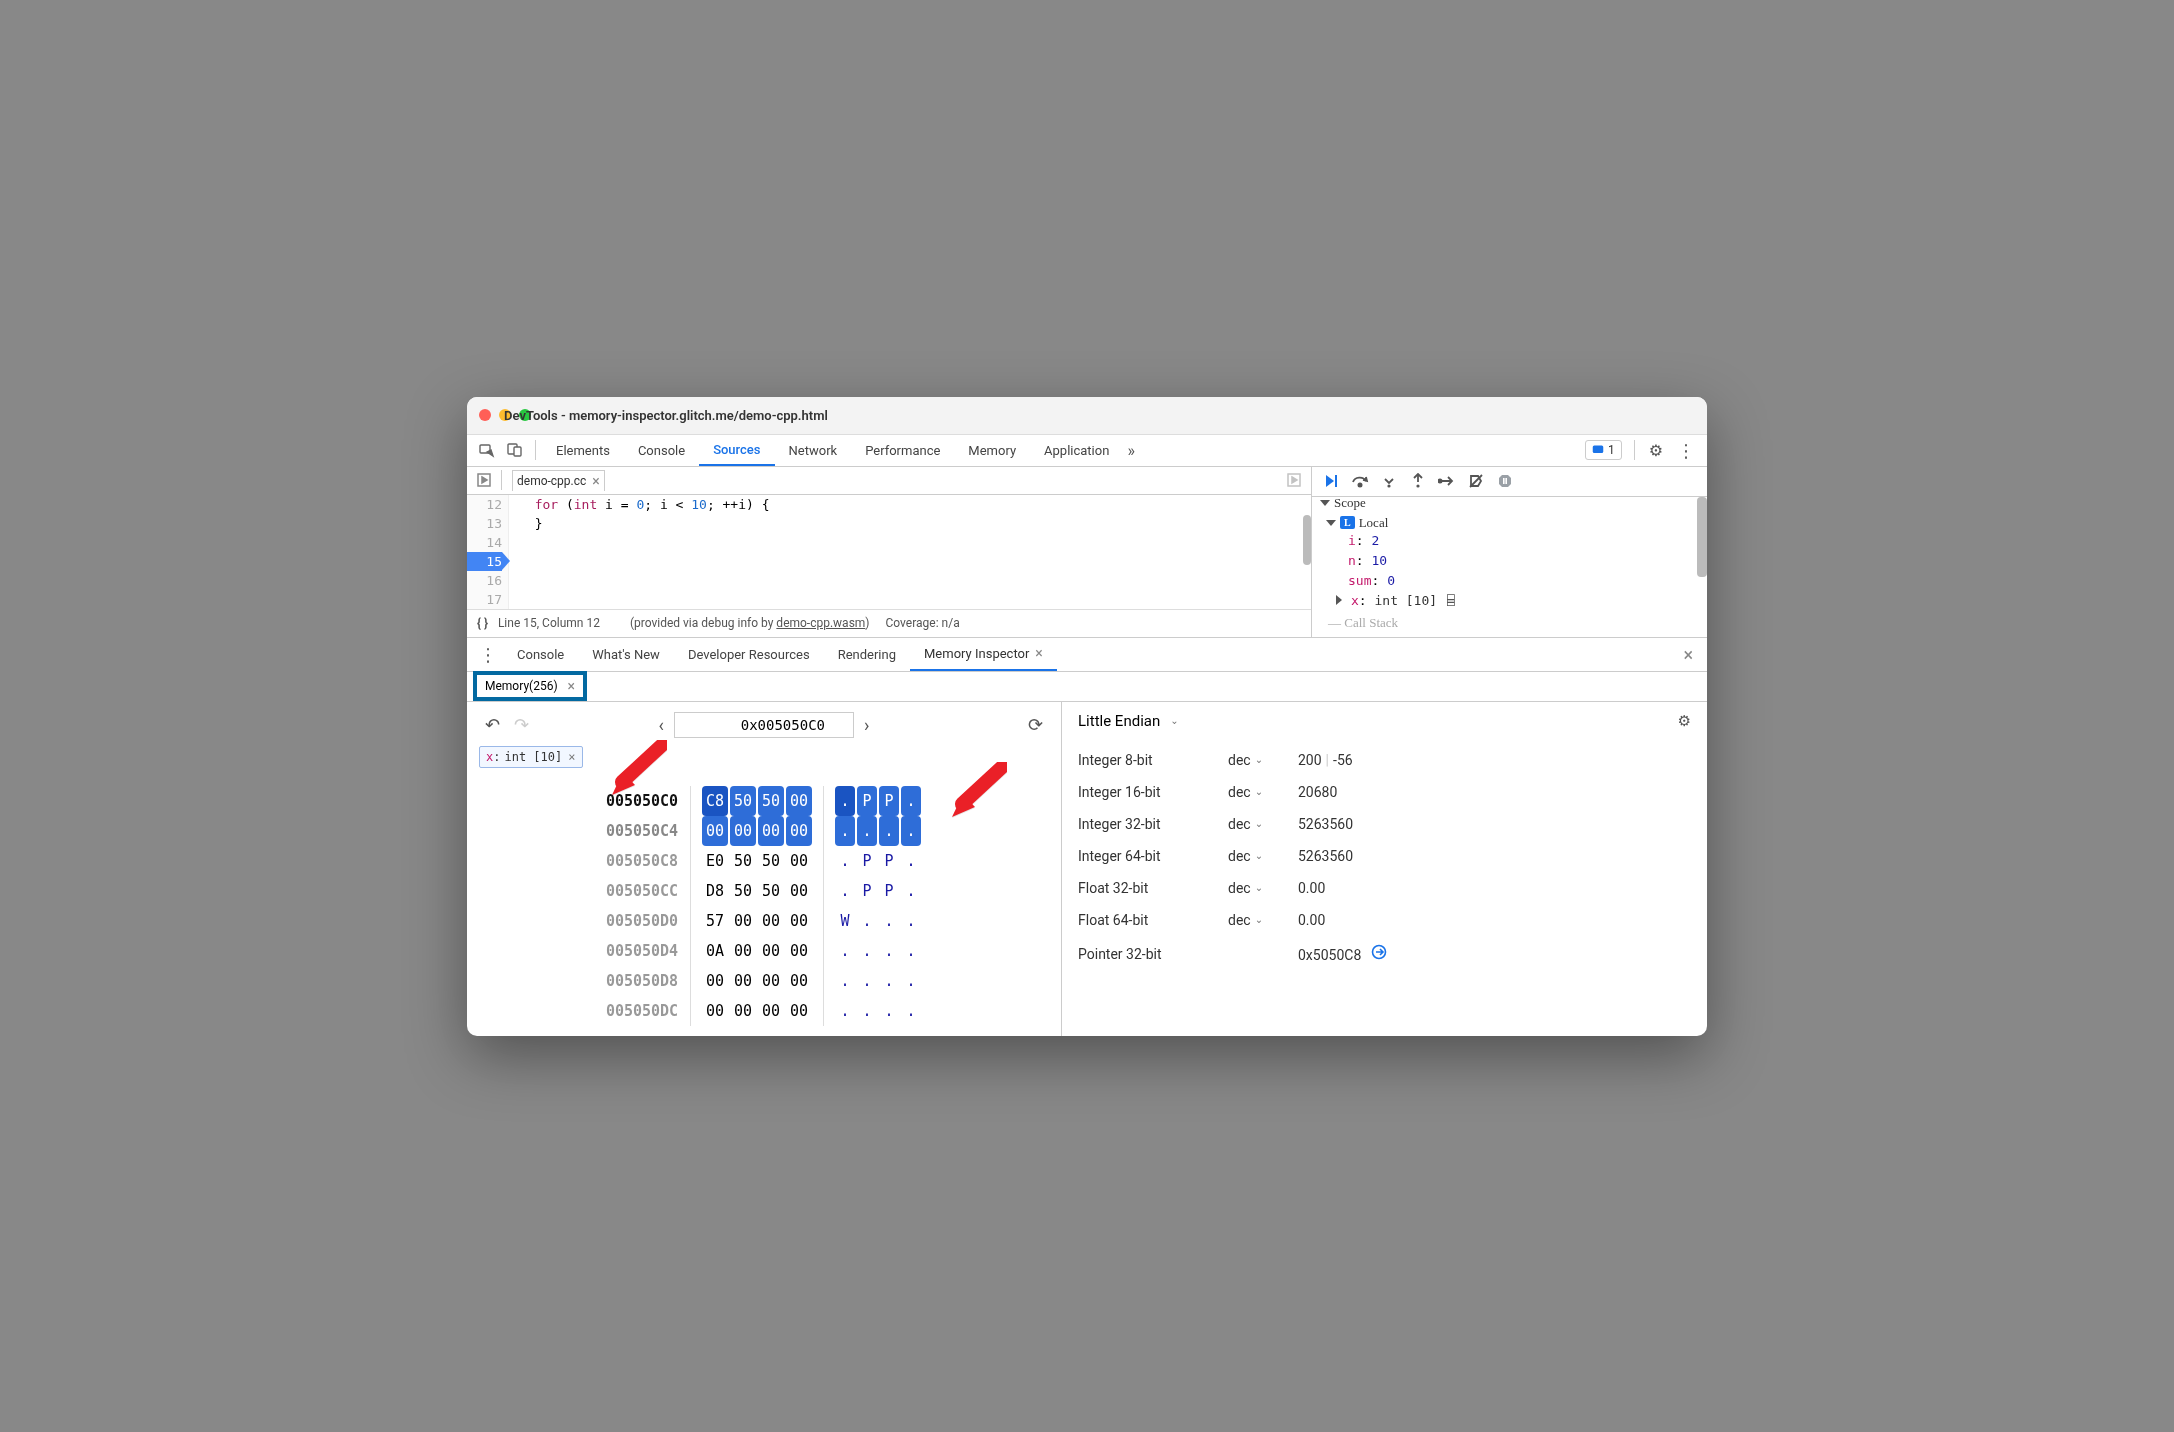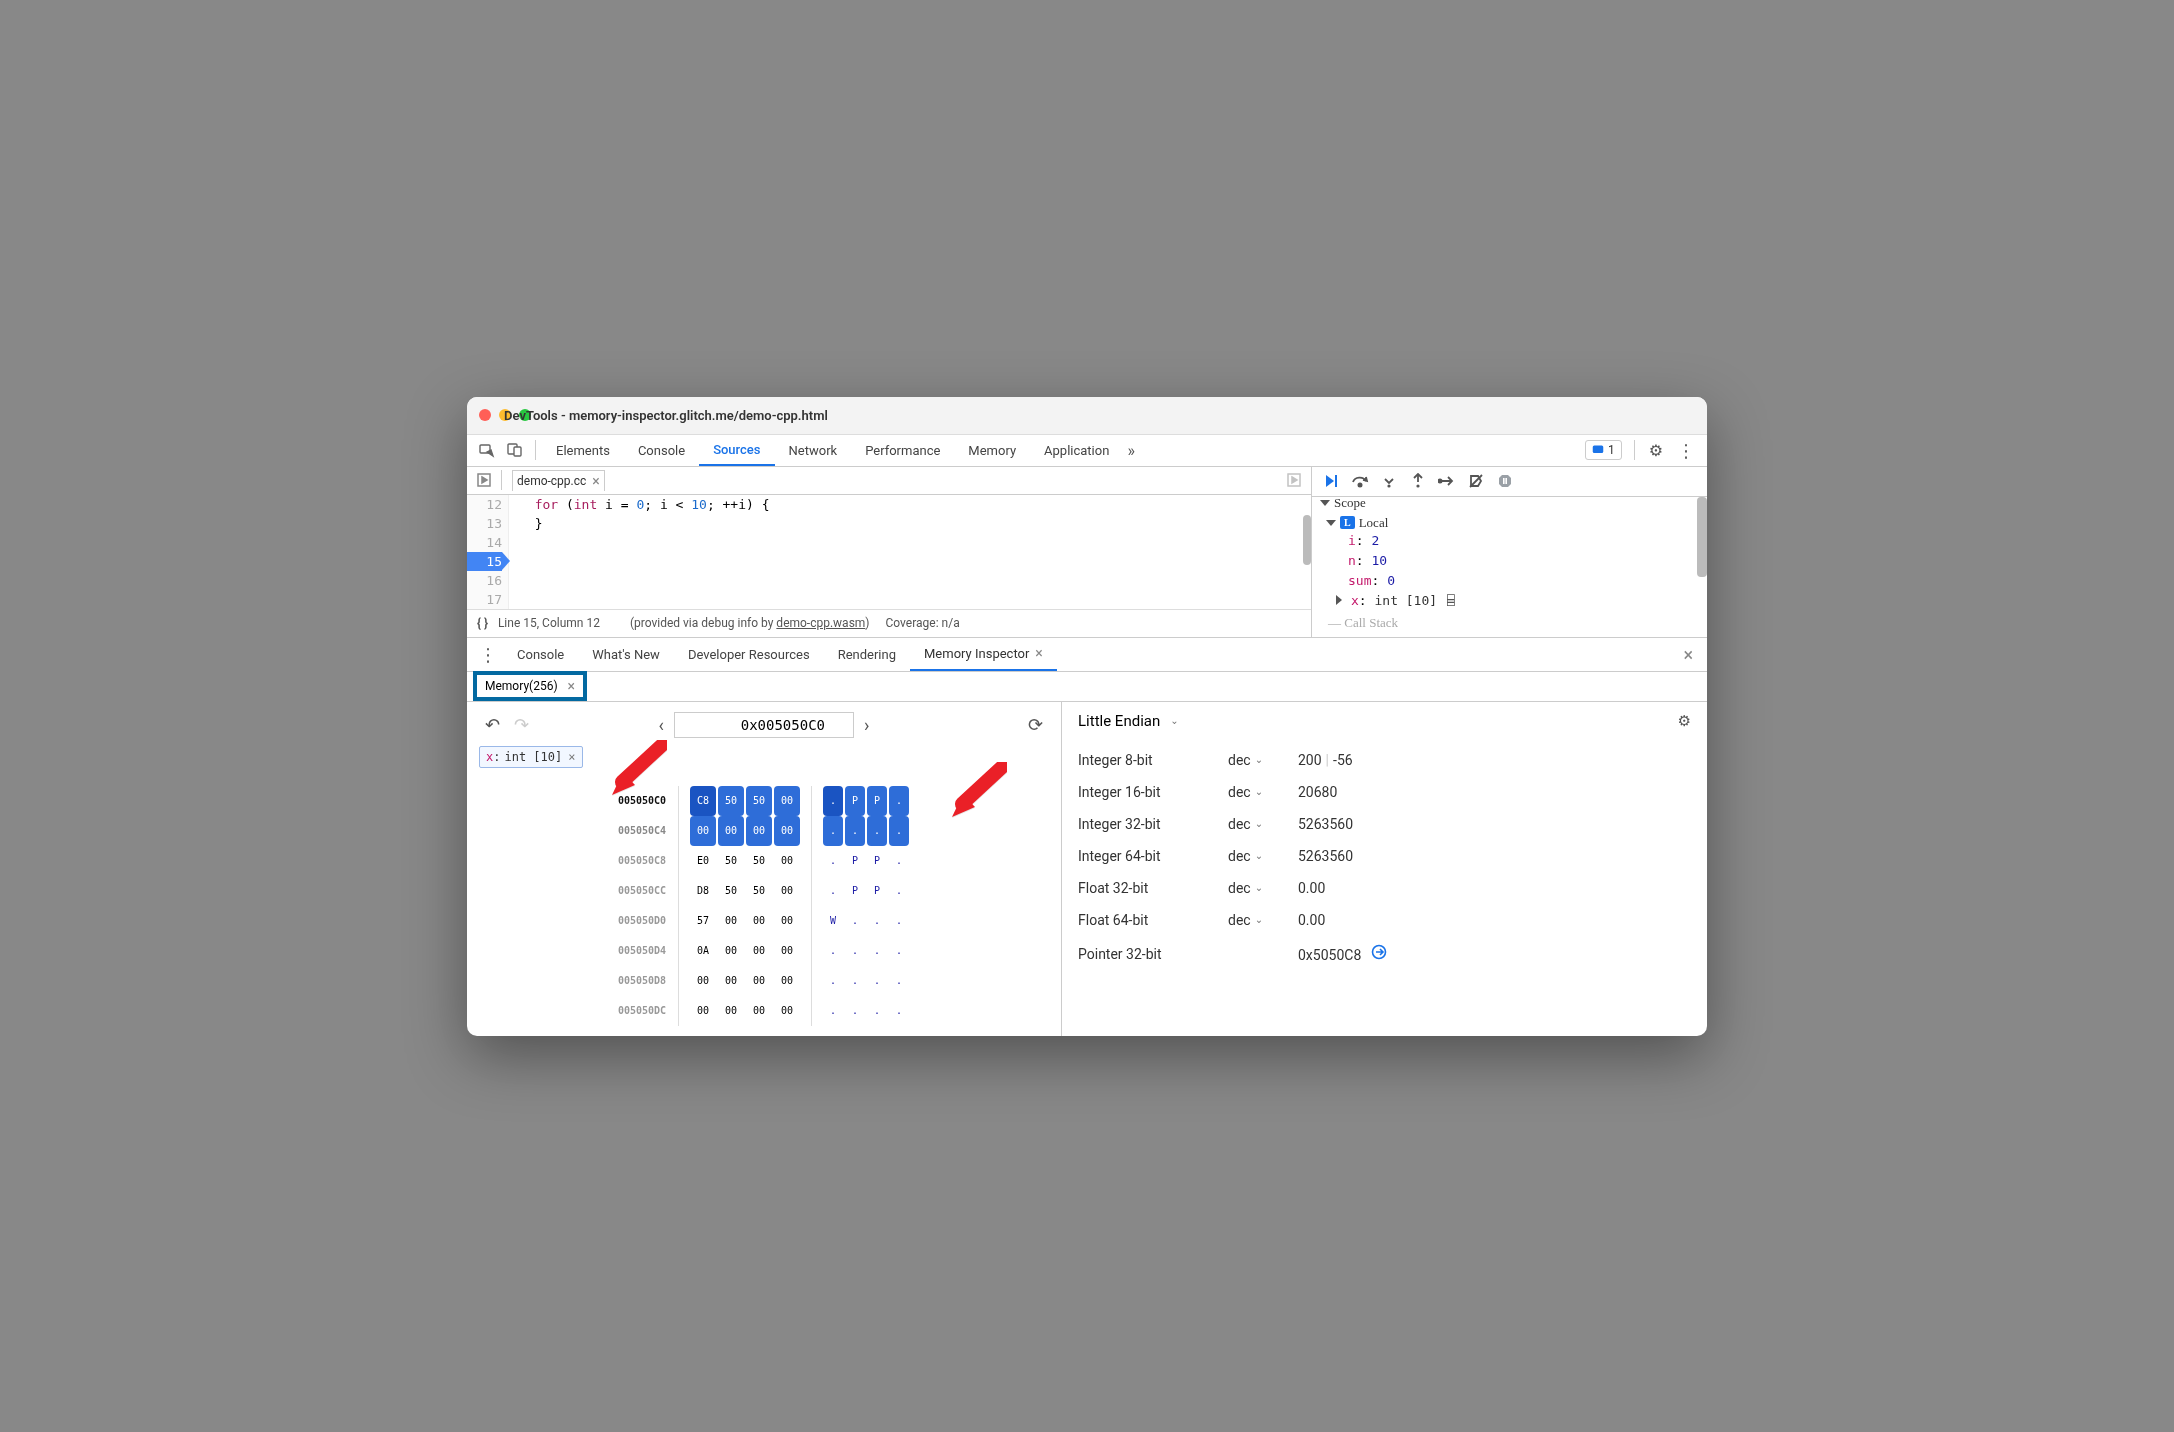--- a/index.html
+++ b/index.html
@@ -77,21 +77,21 @@
   .addrrow .left-nav { position:absolute; left:0; display:flex; gap:2px; }
   .addrrow .reload { position:absolute; right:0; }
   .addrinput { border:1px solid #ccc; padding: 4px 28px; font-family: Menlo, monospace; font-size: 14px; text-align:right; width: 180px; }
   .navb { cursor:pointer; color:#555; padding: 0 6px; font-size: 18px; }
   .navb.dis { color: #ccc; }
   
   .chip { border:1px solid #9ab8e8; background:#f2f7ff; color:#333; font-family:Menlo,monospace; font-size:12px; padding:3px 6px; display:inline-flex; align-items:center; border-radius:2px; }
   .chip .vn { color:#c41a6c; }
   .chipclose { margin-left:6px; color:#777; cursor:pointer; }
   
-  .hexgrid { margin-top: 18px; display:flex; font-family: Menlo, monospace; font-size: 10px; justify-content:center; }
+  .hexgrid { margin-top: 18px; display:flex; font-family: Menlo, monospace; font-size: 15px; justify-content:center; }
   .hexgrid .addrcol { color:#999; font-weight:bold; text-align:right; padding-right: 12px; line-height: 30px; border-right: 1px solid #ddd; }
   .hexgrid .addrcol .r0, .hexgrid .addrcol .r1 { color: #888; }
   .hexgrid .bytescol { padding: 0 10px; line-height: 30px; border-right: 1px solid #ddd; }
   .hexgrid .asccol { padding-left: 10px; line-height: 30px; color:#1a1aa5; }
   .byte { display:inline-block; width: 28px; text-align:center; }
   .asc { display:inline-block; width: 22px; text-align:center; }
   .hrow { height:30px; }
   .hrow.r0 .addrval { color:#111; font-weight:bold; }
   .hilite .byte, .hilite .asc { background:#2e6dd8; color:#fff; border-radius:4px; margin: 0 1px; width:26px; }
   .hilite .asc { width: 20px; }

